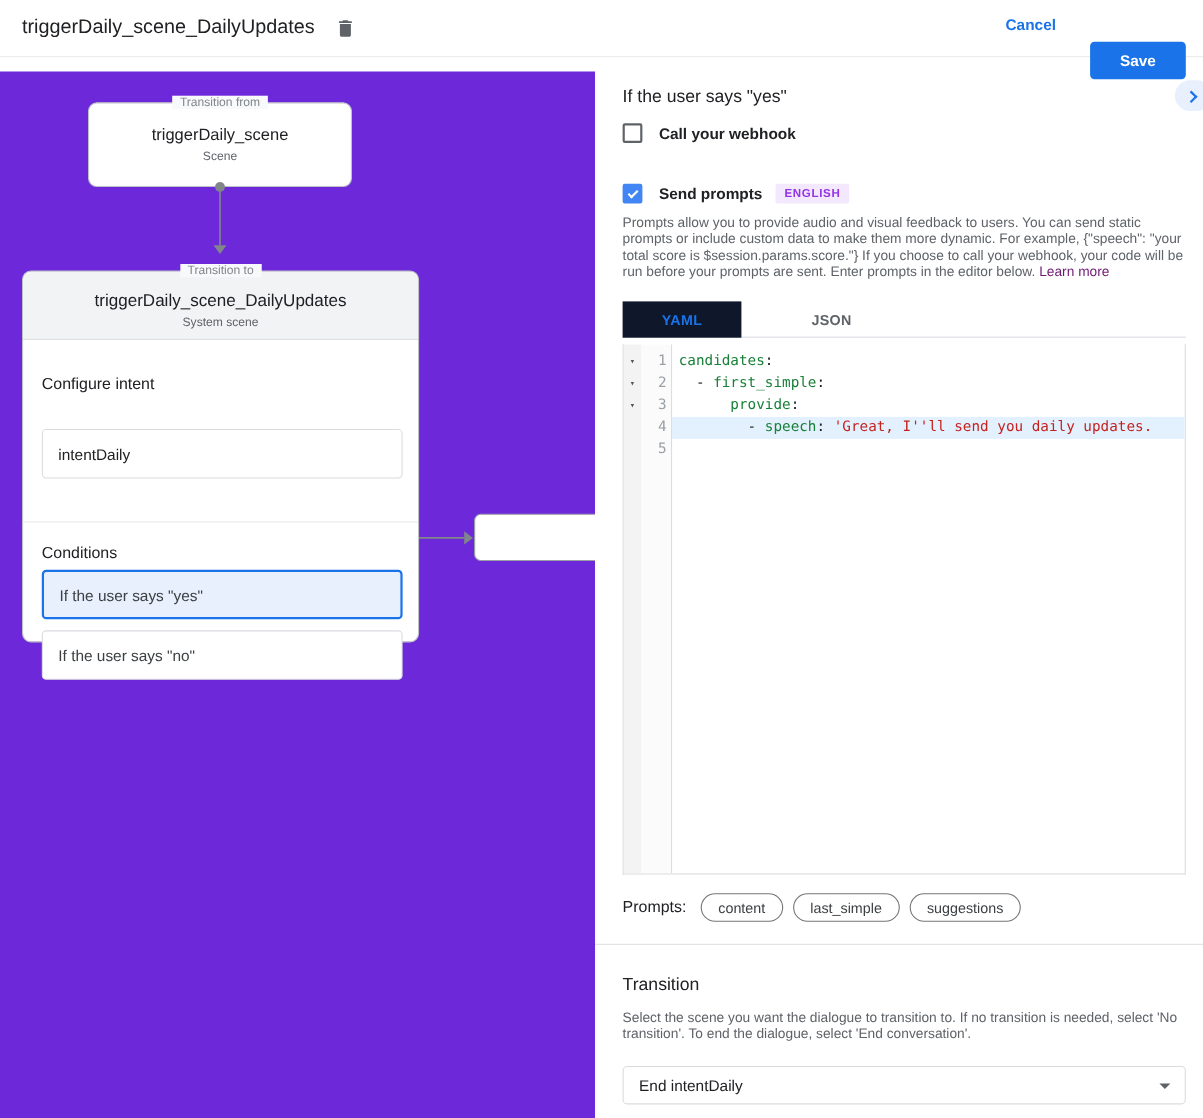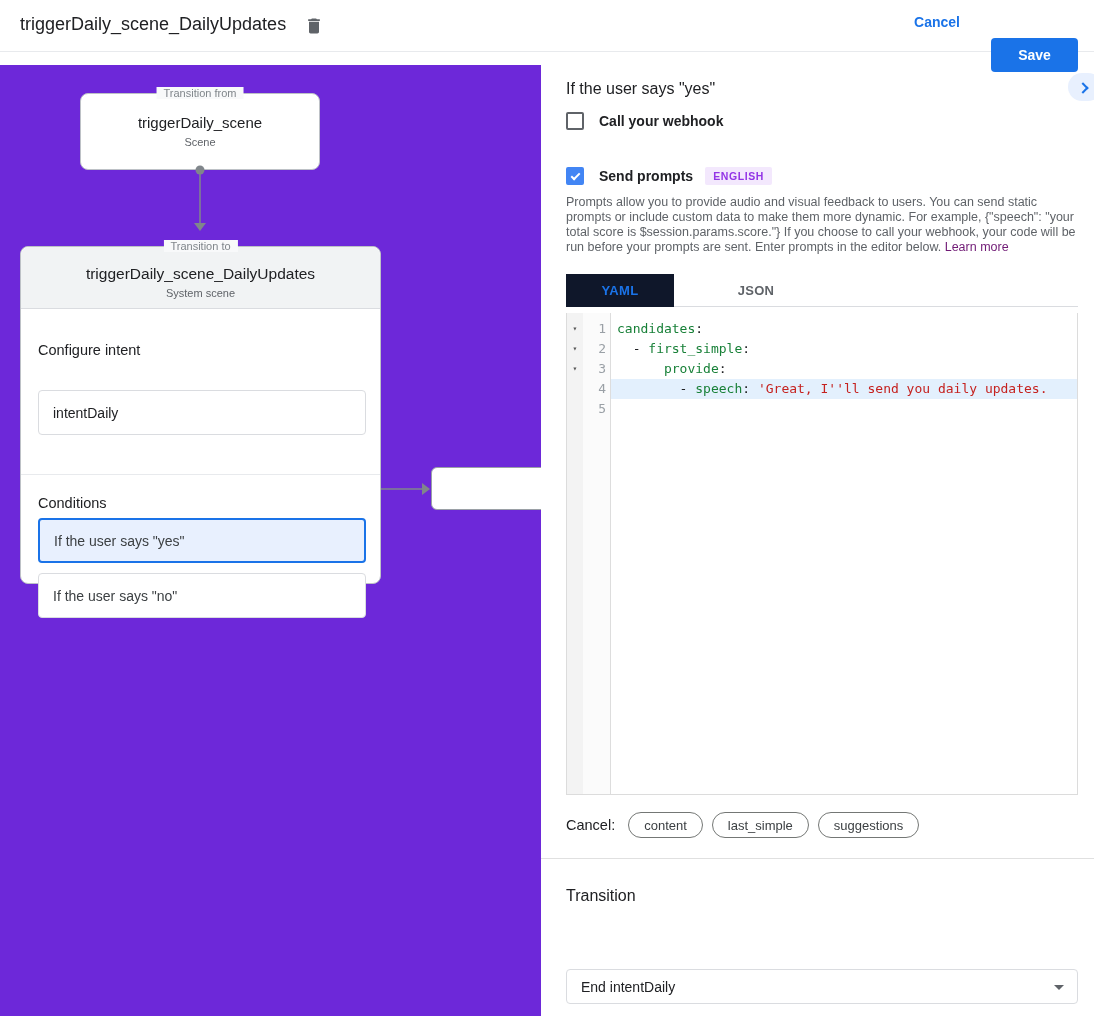--- a/index.html
+++ b/index.html
@@ -214,26 +214,27 @@
         </div>
         <div class="cm-row">
           <span class="cm-fold"></span>
           <span class="cm-num">5</span>
           <span class="cm-code"></span>
         </div>
       </div>
   </div>
 
   <div class="insert-row">
-    <span class="insert-label">Cancel:</span>
+    <span class="insert-label">Prompts:</span>
     <button class="chip">content</button>
     <button class="chip">last_simple</button>
     <button class="chip">suggestions</button>
   </div>
 
   <div class="panel-divider"></div>
 
   <div class="trans-title">Transition</div>
+  <div class="trans-desc">Select the scene you want the dialogue to transition to. If no transition is needed, select 'No transition'. To end the dialogue, select 'End conversation'.</div>
   <div class="trans-select">
     <span>End intentDaily</span>
     <span class="select-caret"></span>
   </div>
 </div>
 
 </body></html>

